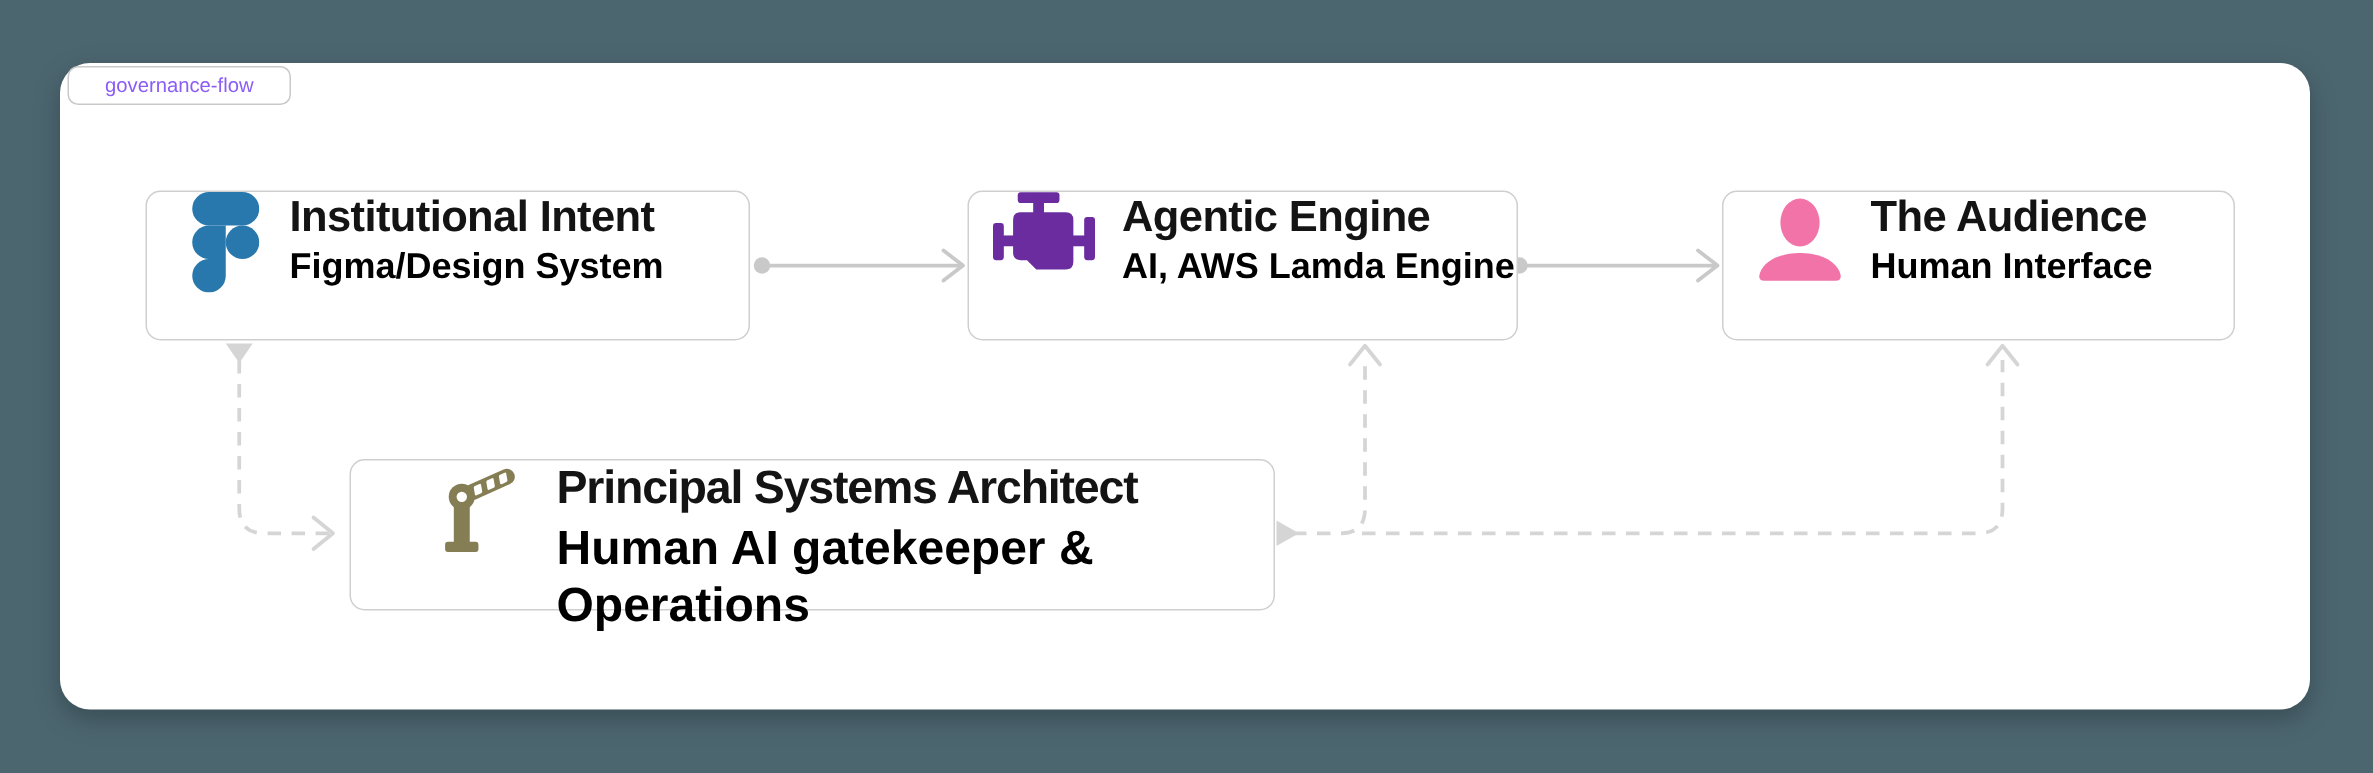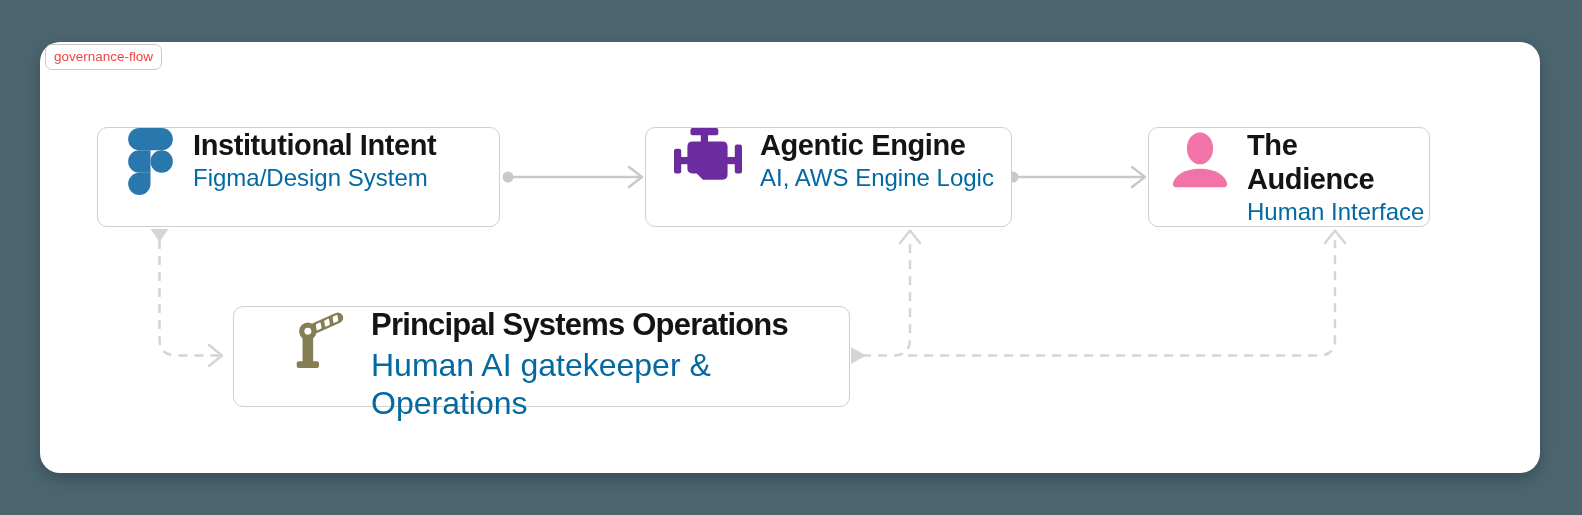--- a/index.html
+++ b/index.html
@@ -9,35 +9,35 @@
     font-family:"Liberation Sans", sans-serif;
   }
   .card{
     position:absolute;left:40px;top:42px;width:1500px;height:431px;
     background:#ffffff;border-radius:20px;
     box-shadow:0 6px 18px rgba(0,0,0,0.25);
   }
   .frame-label{
     position:absolute;left:45px;top:44px;z-index:5;
     background:#ffffff;border:1px solid #C9C9C9;border-radius:7px;
-    padding:5px 8px;font-size:13.5px;color:#ef4444;line-height:1;
+    padding:5px 24px;font-size:13.5px;color:#8b5cf6;line-height:1;
     white-space:nowrap;
   }
   .node{
     position:absolute;background:#ffffff;border:1.5px solid #CFCFCF;
     border-radius:10px;display:flex;align-items:flex-start;box-sizing:border-box;
     z-index:3;
   }
   .node .icon{flex:0 0 auto;display:flex;align-items:center;justify-content:center;}
   .node .txt{display:flex;flex-direction:column;justify-content:center;}
   .title{font-weight:700;color:#141414;font-size:29px;line-height:1.18;letter-spacing:-0.4px;}
-  .subtitle{color:#0369a1;font-size:24px;line-height:1.2;margin-top:2px;}
+  .subtitle{color:#000000;font-size:24px;line-height:1.2;margin-top:2px;font-weight:bold;}
   #node-1{left:97px;top:127px;width:403px;height:100px;padding-left:30px;gap:20px;}
-  #node-2{left:645px;top:127px;width:367px;height:100px;padding-left:28px;gap:18px;}
-  #node-3{left:1148px;top:127px;width:282px;height:100px;padding-left:20px;gap:16px;}
+  #node-2{left:645px;top:127px;width:367px;height:100px;padding-left:16px;gap:18px;}
+  #node-3{left:1148px;top:127px;width:342px;height:100px;padding-left:20px;gap:16px;}
   #node-4{left:233px;top:306px;width:617px;height:101px;padding-left:55px;gap:24px;}
   #node-4 .title{font-size:31px;letter-spacing:-0.8px;}
   #node-4 .subtitle{font-size:32px;}
   svg.wires{position:absolute;left:0;top:0;width:1582px;height:515px;z-index:2;}
   .wire-solid{stroke:#C9C9C9;stroke-width:2.5;fill:none;}
   .wire-dashed{stroke:#D5D5D5;stroke-width:2.5;fill:none;stroke-dasharray:9 7;}
   .arrowhead{stroke-width:2.5;fill:none;stroke-linecap:round;stroke-linejoin:round;}
 </style>
 </head>
 <body>
@@ -103,21 +103,21 @@
         <rect x="0" y="20" width="7" height="24" rx="2"></rect>
         <rect x="5" y="28" width="11" height="7"></rect>
         <rect x="59" y="16" width="7" height="28" rx="2"></rect>
         <rect x="49" y="28" width="11" height="7"></rect>
         <path d="M18 13 H47 Q52 13 52 18 V45 Q52 50 47 50 H28 L22 44 H18 Q13 44 13 39 V18 Q13 13 18 13 Z"></path>
       </g>
     </svg>
   </span>
   <span class="txt">
     <span class="title">Agentic Engine</span>
-    <span class="subtitle">AI, AWS Engine Logic</span>
+    <span class="subtitle">AI, AWS Lamda Engine</span>
   </span>
 </div>
 
 <div class="node" id="node-3">
   <span class="icon">
     <svg width="62" height="64" viewBox="0 0 64 64">
       <g fill="#F173A7">
         <ellipse cx="32" cy="20" rx="13.5" ry="16.5"></ellipse>
         <path d="M32 41 C 16 41 5.5 48 4 56.5 Q3.6 60 7.5 60 H56.5 Q60.4 60 60 56.5 C 58.5 48 48 41 32 41 Z"></path>
       </g>
@@ -140,16 +140,16 @@
           <rect x="22" y="19.5" width="37" height="11" rx="5.5"></rect>
           <rect x="29" y="21.8" width="5.5" height="6.4" rx="1" fill="#ffffff" transform="skewX(-14)" transform-origin="31 25"></rect>
           <rect x="38.5" y="21.8" width="5.5" height="6.4" rx="1" fill="#ffffff" transform="skewX(-14)" transform-origin="41 25"></rect>
           <rect x="48" y="21.8" width="5.5" height="6.4" rx="1" fill="#ffffff" transform="skewX(-14)" transform-origin="50 25"></rect>
         </g>
         <circle cx="19.5" cy="25" r="3.6" fill="#ffffff"></circle>
       </g>
     </svg>
   </span>
   <span class="txt">
-    <span class="title">Principal Systems Operations</span>
+    <span class="title">Principal Systems Architect</span>
     <span class="subtitle">Human AI gatekeeper &amp; Operations</span>
   </span>
 </div>
 
 </body></html>

